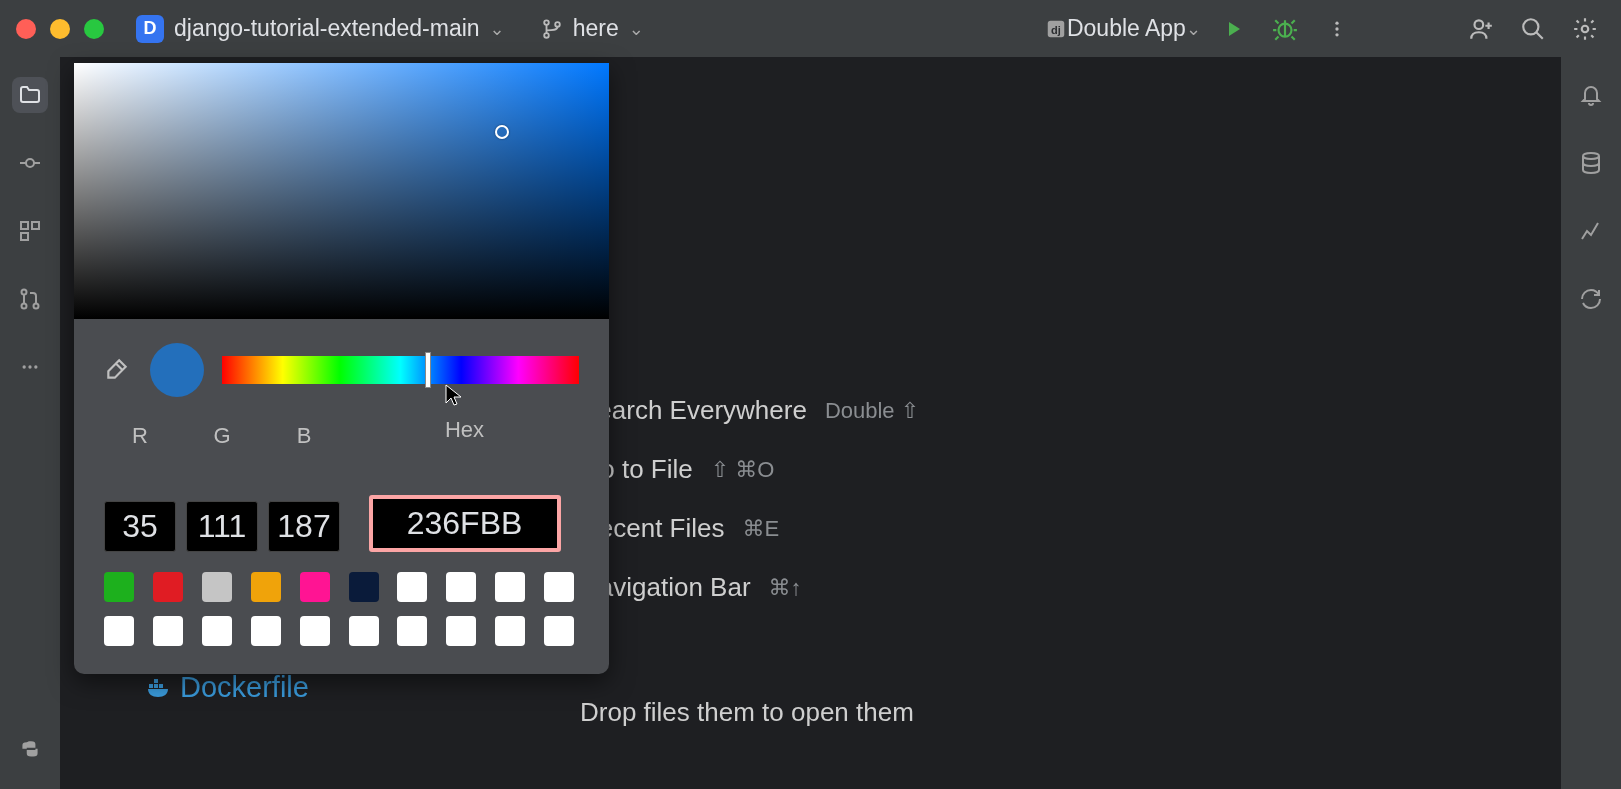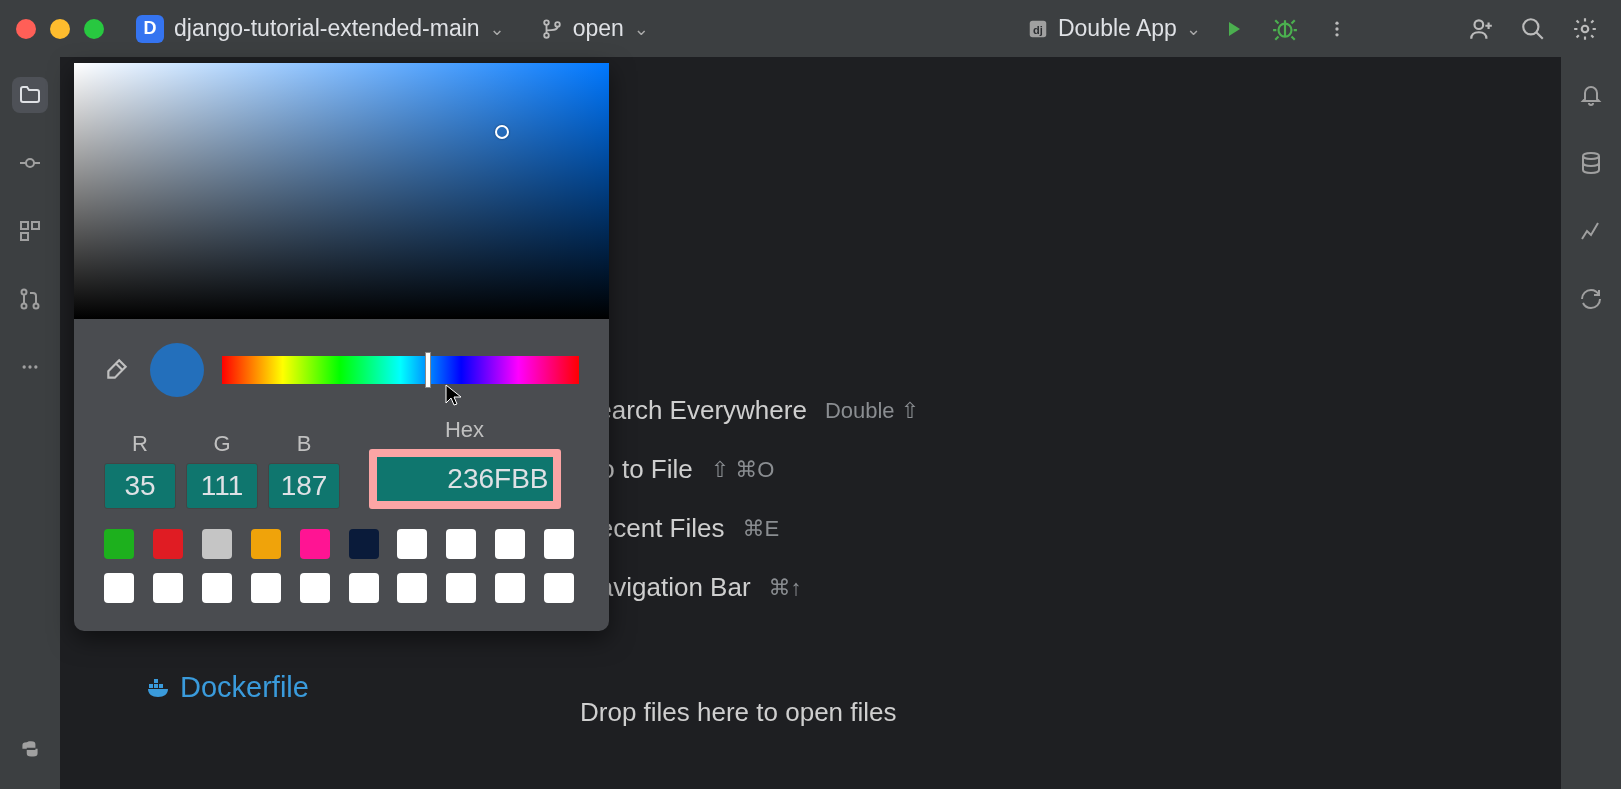--- a/index.html
+++ b/index.html
@@ -27,21 +27,21 @@
 .tl-green { background: #28c840; }
 .project-badge {
   width: 28px; height: 28px; border-radius: 6px;
   display: flex; align-items: center; justify-content: center;
   font-weight: bold; font-size: 18px;
 }
 .project-selector { display: flex; align-items: center; gap: 10px; cursor: pointer; }
 .chevron-down { font-size: 18px; color: #aaa; }
 .branch-selector { display: flex; align-items: center; gap: 10px; margin-left: 24px; cursor: pointer; }
 .toolbar-spacer { flex: 1; }
-.run-config { display: flex; align-items: center; gap: 9px; cursor: pointer; }
+.run-config { display: flex; align-items: center; gap: 0; cursor: pointer; }
 .toolbar-icon { width: 40px; height: 40px; display: flex; align-items: center; justify-content: center; cursor: pointer; }
 
 .body-row { display: flex; height: calc(100% - 57px); }
 .left-rail {
   width: 60px; background: #3c3f41; display: flex; flex-direction: column;
   align-items: center; padding-top: 20px; gap: 32px;
 }
 .rail-icon { width: 36px; height: 36px; display: flex; align-items: center; justify-content: center; cursor: pointer; color: #a0a0a0; }
 .rail-icon.active { background: #4e5157; border-radius: 8px; }
 .right-rail {
@@ -121,25 +121,26 @@
   position: absolute; top: -4px; width: 6px; height: 36px;
   background: #fff; border: 1px solid #888;
 }
 .inputs-row {
   display: flex; gap: 10px; padding: 8px 30px 16px 30px;
   align-items: flex-end;
 }
 .field-col { display: flex; flex-direction: column; align-items: center; gap: 6px; }
 .field-label { font-size: 22px; color: #c0c0c0; }
 .field-input {
-  background: #0f766e; border: 1px solid #444; color: #dfe1e5;
-  text-align: center; font-size: 28px; padding: 6px 4px; width: 72px;
+  background: #000000; border: 1px solid #444; color: #dfe1e5;
+  text-align: center; font-size: 32px; padding: 6px 4px; width: 72px;
   border-radius: 3px;
-}
-.field-input.hex { width: 192px; border: 8px solid #fca5a5; text-align: right; }
+  margin-top: 46px;
+}
+.field-input.hex { width: 192px; border: 4px solid #fca5a5; }
 .swatches {
   display: grid; grid-template-columns: repeat(10, 1fr);
   gap: 14px; padding: 4px 30px 4px 30px;
 }
 .swatch { width: 30px; height: 30px; border-radius: 4px; cursor: pointer; }
 
 svg { display: block; }
 </style>
 </head>
 <body>
@@ -157,21 +158,21 @@
     <span>django-tutorial-extended-main</span>
     <span class="chevron-down">⌄</span>
   </div>
   <div class="branch-selector">
     <svg width="22" height="22" viewBox="0 0 24 24" fill="none" stroke="#bbb" stroke-width="2">
       <circle cx="6" cy="5" r="2.5"></circle>
         <circle cx="6" cy="19" r="2.5"></circle>
         <circle cx="18" cy="7" r="2.5"></circle>
       <path d="M6 7.5v9M18 9.5c0 4-6 4-12 4"></path>
     </svg>
-    <span>open</span>
+    <span>here</span>
     <span class="chevron-down">⌄</span>
   </div>
   <div class="toolbar-spacer"></div>
   <div class="run-config">
     <svg width="22" height="22" viewBox="0 0 24 24">
       <rect x="3" y="3" width="18" height="18" rx="3" fill="#a0a0a0"></rect>
       <text x="12" y="17" font-size="12" fill="#2b2d30" text-anchor="middle" font-weight="bold">dj</text>
     </svg>
     <span>Double App</span>
     <span class="chevron-down">⌄</span>
@@ -284,21 +285,21 @@
       </div>
       <div class="tip-row">
         <span>Recent Files</span>
         <span class="shortcut">⌘E</span>
       </div>
       <div class="tip-row">
         <span>Navigation Bar</span>
         <span class="shortcut">⌘↑</span>
       </div>
     </div>
-    <div class="drop-hint">Drop files here to open files</div>
+    <div class="drop-hint">Drop files them to open them</div>
 
     <div class="color-picker">
       <div class="sv-panel">
         <div class="sv-cursor" id="sv-cursor" style="left: 80%; top: 27%;"></div>
       </div>
       <div class="hue-row">
         <div class="eyedropper">
           <svg width="26" height="26" viewBox="0 0 24 24" fill="none" stroke="#c0c0c0" stroke-width="2">
             <path d="M14 4l6 6-3 3-6-6zM11 7L4 14v6h6l7-7"></path>
           </svg>

